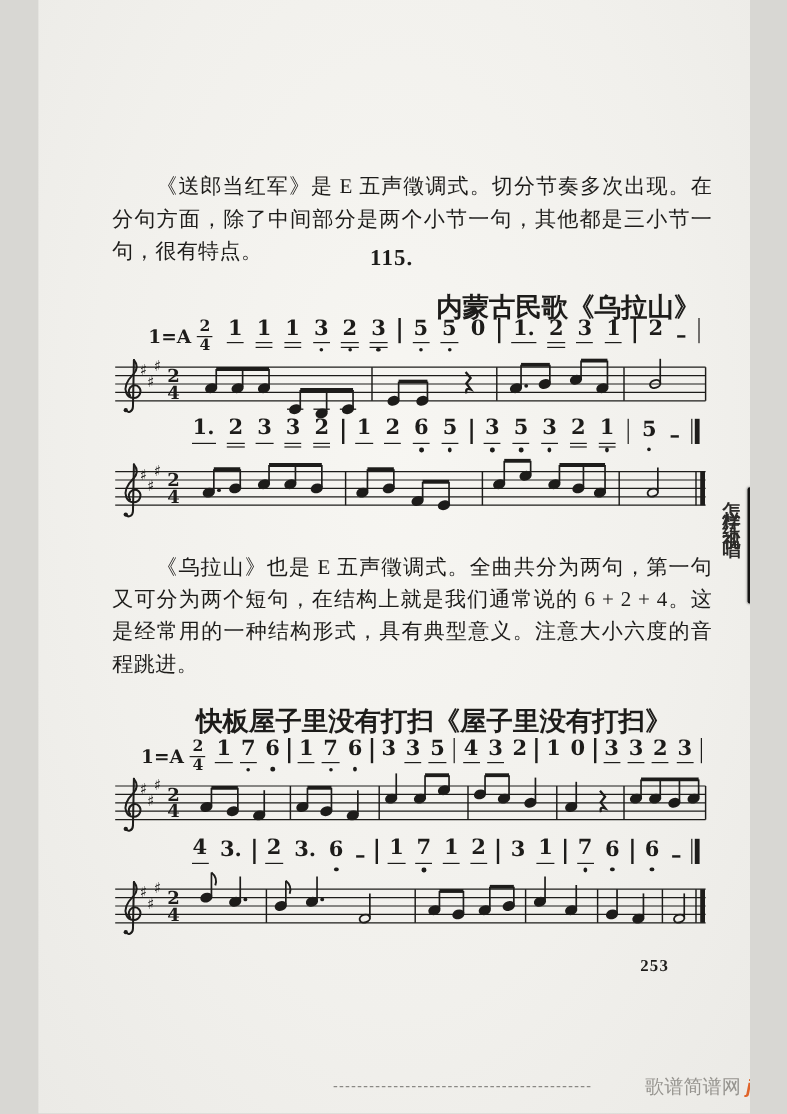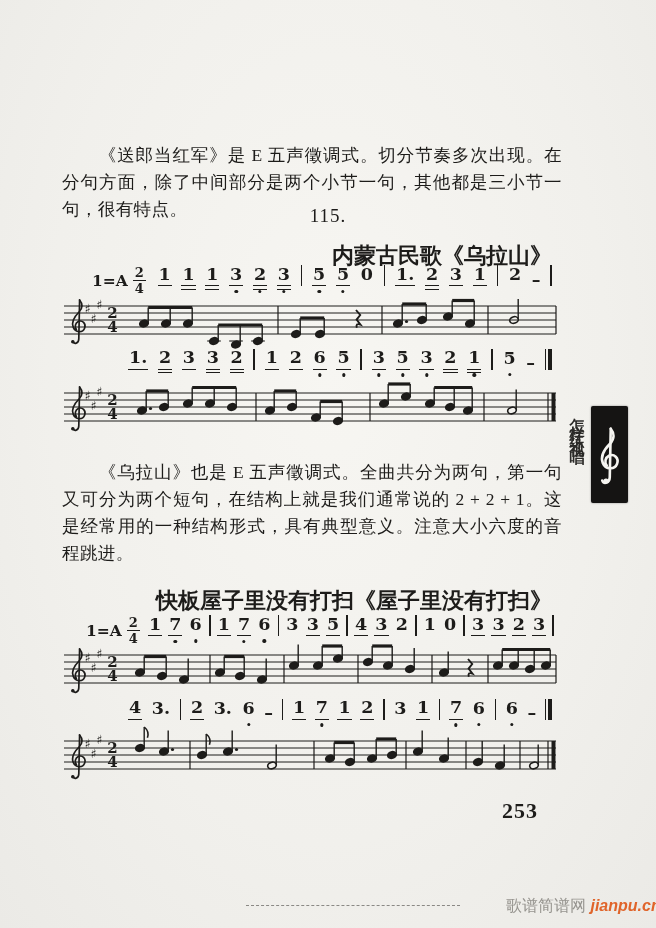--- a/index.html
+++ b/index.html
@@ -1,32 +1,32 @@
 <!DOCTYPE html>
 <html><head>
 <meta charset="utf-8">
 <style>
   html,body{margin:0;padding:0;background:#d8d7d3;}
   #page{
-    position:relative;width:656px;height:928px;margin:0 auto;overflow:hidden;
+    position:relative;width:593px;height:928px;margin:0 auto;overflow:hidden;
     background:radial-gradient(ellipse at 50% 40%, #f7f6f2 0%, #f1f0ec 60%, #ebeae6 100%);
     font-family:"Liberation Serif","DejaVu Serif",serif;color:#1d1c1a;
   }
   .para{position:absolute;left:62px;width:500px;font-size:17.5px;line-height:27px;
         text-indent:2.1em;text-align:justify;letter-spacing:.4px;}
   #para1{top:124px;}
   #para2{top:441px;}
-  .songnum{position:absolute;left:78px;width:500px;text-align:center;
-           font-size:19px;font-weight:normal;letter-spacing:1px;}
+  .songnum{position:absolute;left:45px;width:500px;text-align:center;
+           font-size:19px;font-weight:bold;letter-spacing:1px;}
   #num115{top:205px;}
   #num116{top:551px;}
   .creditrow{position:absolute;left:62px;width:490px;display:flex;
              justify-content:flex-end;font-size:22px;font-weight:bold;}
   #credit115{top:241px;}
-  #credit116{top:586px;justify-content:flex-end;}
+  #credit116{top:586px;justify-content:center;}
   #tempo116{margin-left:46px;}
   
   .jline{position:absolute;display:flex;justify-content:space-between;align-items:center;
          font-family:"DejaVu Serif",serif;font-weight:bold;font-size:17.5px;}
   #j0_0{left:92px;top:265px;width:460px;}
   #j0_1{left:128px;top:349px;width:424px;}
   #j1_0{left:86px;top:615px;width:468px;}
   #j1_1{left:128px;top:699px;width:424px;}
   .jprefix{display:flex;align-items:center;gap:5px;font-size:15.5px;font-weight:bold;margin-right:2px;margin-top:1px;}
   .jfrac{display:flex;flex-direction:column;align-items:center;font-size:13px;line-height:1;}
@@ -42,21 +42,21 @@
   .jdash{line-height:1;padding-top:1px;}
   
   svg.staff{position:absolute;left:64px;width:497px;height:58px;overflow:visible;}
   #st0_0{top:294px;} #st0_1{top:381px;} #st1_0{top:643px;} #st1_1{top:729px;}
   
   #sidebar-title{position:absolute;left:567px;top:406px;writing-mode:vertical-rl;
       font-size:15px;letter-spacing:8px;font-weight:600;color:#2b2a28;}
   #logo-box{position:absolute;left:591px;top:406px;width:37px;height:97px;background:#151413;
       border-radius:2px;box-shadow:0 0 2px rgba(0,0,0,.45);display:flex;align-items:center;justify-content:center;}
   
-  #pagenum{position:absolute;left:502px;top:798px;font-size:22px;font-weight:bold;letter-spacing:1px;}
+  #pagenum{position:absolute;left:502px;top:798px;font-size:14px;font-weight:bold;letter-spacing:1px;}
   #dash-artifact{position:absolute;left:246px;top:905px;width:214px;border-top:1.5px dashed #55534f;opacity:.65;}
   #watermark{position:absolute;left:506px;top:896px;font-size:16px;white-space:nowrap;
       font-family:"Liberation Sans","DejaVu Sans",sans-serif;}
   #wm-site{color:#96948f;}
   #wm-domain{color:#e0642a;font-weight:bold;font-style:italic;}
 </style>
 </head>
 <body>
 
 <div id="page">
@@ -230,21 +230,21 @@
       <line x1="370.2" y1="6.5" x2="408.2" y2="6.5" stroke="#1d1c1a" stroke-width="3.2"></line>
       <ellipse cx="0" cy="0" rx="4.4" ry="3.2" transform="translate(448,29.5) rotate(-18)" fill="none" stroke="#1d1c1a" stroke-width="1.6"></ellipse>
       <line x1="452.2" y1="28.3" x2="452.2" y2="8.5" stroke="#1d1c1a" stroke-width="1.4"></line>
       <line x1="192" y1="12" x2="192" y2="40" stroke="#1d1c1a" stroke-width="1.2"></line>
       <line x1="306" y1="12" x2="306" y2="40" stroke="#1d1c1a" stroke-width="1.2"></line>
       <line x1="420" y1="12" x2="420" y2="40" stroke="#1d1c1a" stroke-width="1.2"></line>
       <line x1="484" y1="12" x2="484" y2="40" stroke="#1d1c1a" stroke-width="1.2"></line>
       <line x1="489.5" y1="12" x2="489.5" y2="40" stroke="#1d1c1a" stroke-width="4"></line>
     </svg>
 
-  <p class="para" id="para2">《乌拉山》也是 E 五声徵调式。全曲共分为两句，第一句又可分为两个短句，在结构上就是我们通常说的 2 + 2 + 1。这是经常用的一种结构形式，具有典型意义。注意大小六度的音程跳进。</p>
+  <p class="para" id="para2">《乌拉山》也是 E 五声徵调式。全曲共分为两句，第一句又可分为两个短句，在结构上就是我们通常说的 6 + 2 + 4。这是经常用的一种结构形式，具有典型意义。注意大小六度的音程跳进。</p>
 
 
   <div class="creditrow" id="credit116">
     <span id="tempo116">快板</span>
     <span>屋子里没有打扫《屋子里没有打扫》</span>
   </div>
 
   <div class="jline" id="j1_0">
       <span class="jprefix">
         <span class="jkey">1=A</span>

